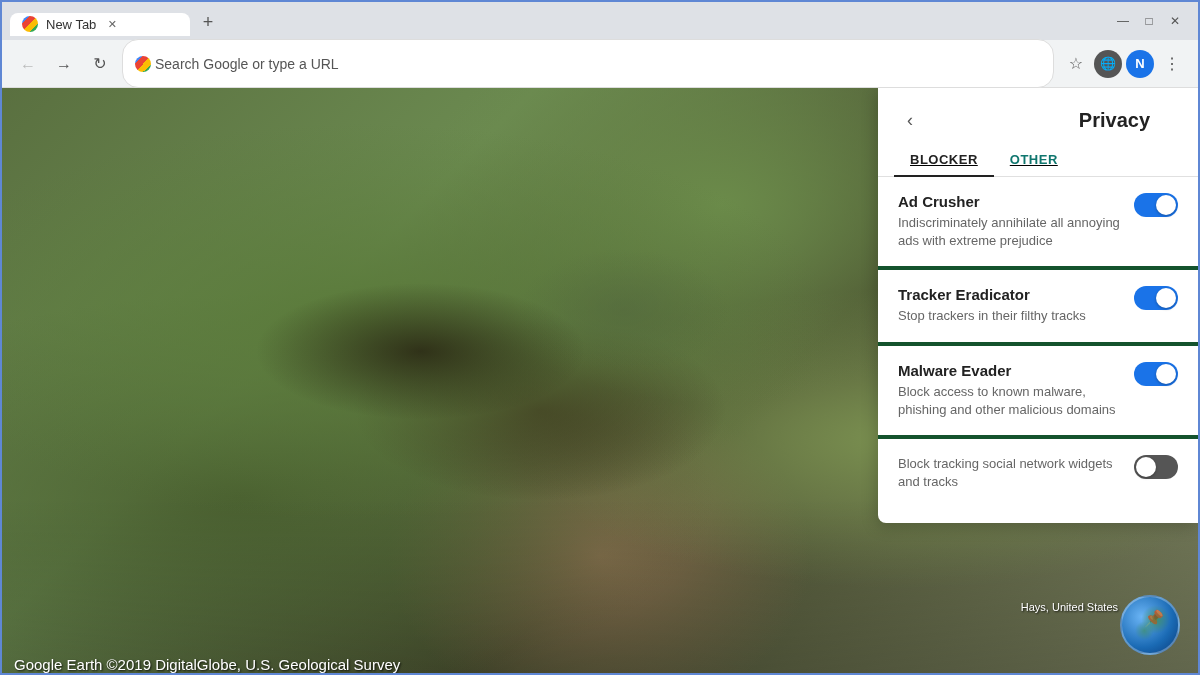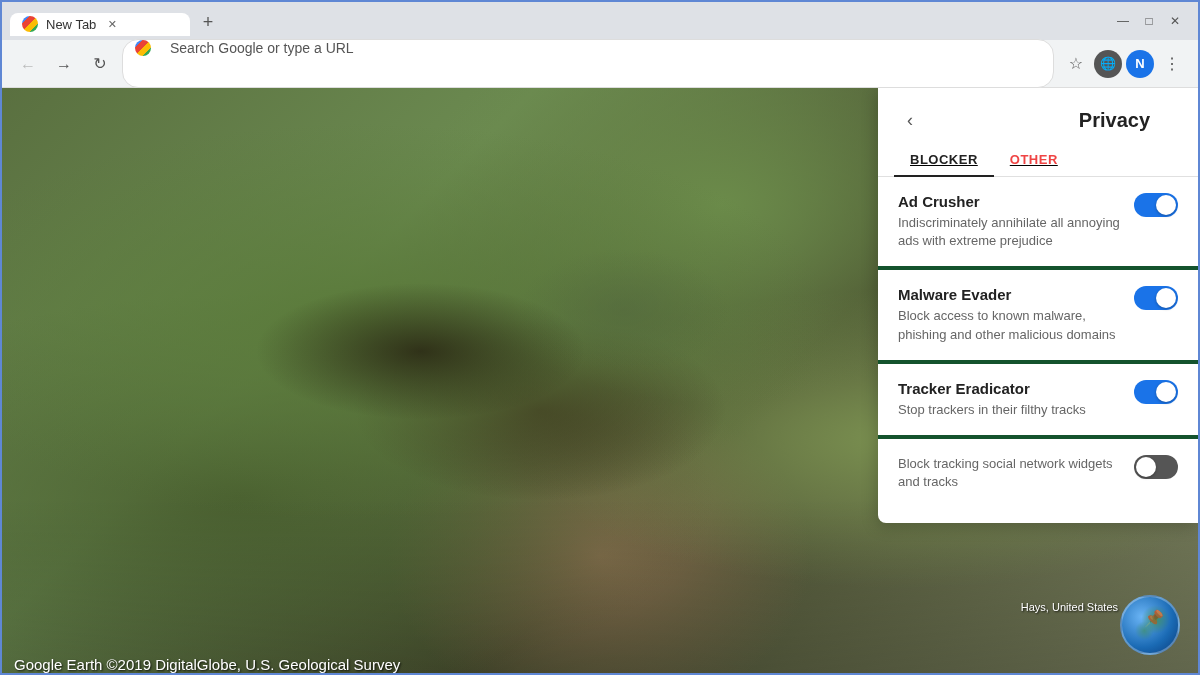--- a/index.html
+++ b/index.html
@@ -82,23 +82,23 @@
     }
     .nav-btn.disabled { color: #bbb; cursor: default; }
 
     .address-bar {
       flex: 1;
       height: 49px;
       background: #fff;
       border: 1px solid #ddd;
       border-radius: 16px;
       display: flex;
-      align-items: flex-start;
+      align-items: center;
       padding: 0 12px;
-      gap: 19px;
+      gap: 4px;
       font-size: 14px;
       color: #333;
     }
 
     .google-logo {
       width: 16px; height: 16px;
       border-radius: 50%;
       background: linear-gradient(135deg, #4285f4 25%, #ea4335 25% 50%, #fbbc04 50% 75%, #34a853 75%);
       flex-shrink: 0;
     }
@@ -259,21 +259,21 @@
       padding: 0 16px;
       text-decoration: underline;
     }
 
     .tab-item {
       padding: 8px 16px;
       font-size: 13px;
       font-weight: 600;
       letter-spacing: 0.5px;
       cursor: pointer;
-      color: #ef4444;
+      color: #0f766e;
       border-bottom: 2px solid transparent;
       margin-bottom: -1px;
     }
 
     .tab-item.active {
       color: #222;
       border-bottom: 2px solid #222;
     }
 
     .panel-section {
@@ -415,34 +415,34 @@
           </div>
           <div class="toggle on">
             <div class="toggle-knob"></div>
           </div>
         </div>
       </div>
 
       <div class="panel-section">
         <div class="section-header">
           <div class="section-text">
-            <div class="section-title">Malware Evader</div>
-            <div class="section-desc">Block access to known malware, phishing and other malicious domains</div>
+            <div class="section-title">Tracker Eradicator</div>
+            <div class="section-desc">Stop trackers in their filthy tracks</div>
           </div>
           <div class="toggle on">
             <div class="toggle-knob"></div>
           </div>
         </div>
       </div>
 
       <div class="panel-section">
         <div class="section-header">
           <div class="section-text">
-            <div class="section-title">Tracker Eradicator</div>
-            <div class="section-desc">Stop trackers in their filthy tracks</div>
+            <div class="section-title">Malware Evader</div>
+            <div class="section-desc">Block access to known malware, phishing and other malicious domains</div>
           </div>
           <div class="toggle on">
             <div class="toggle-knob"></div>
           </div>
         </div>
       </div>
 
       <div class="panel-section" style="border-bottom: none;">
         <div class="section-header">
           <div class="section-text">

